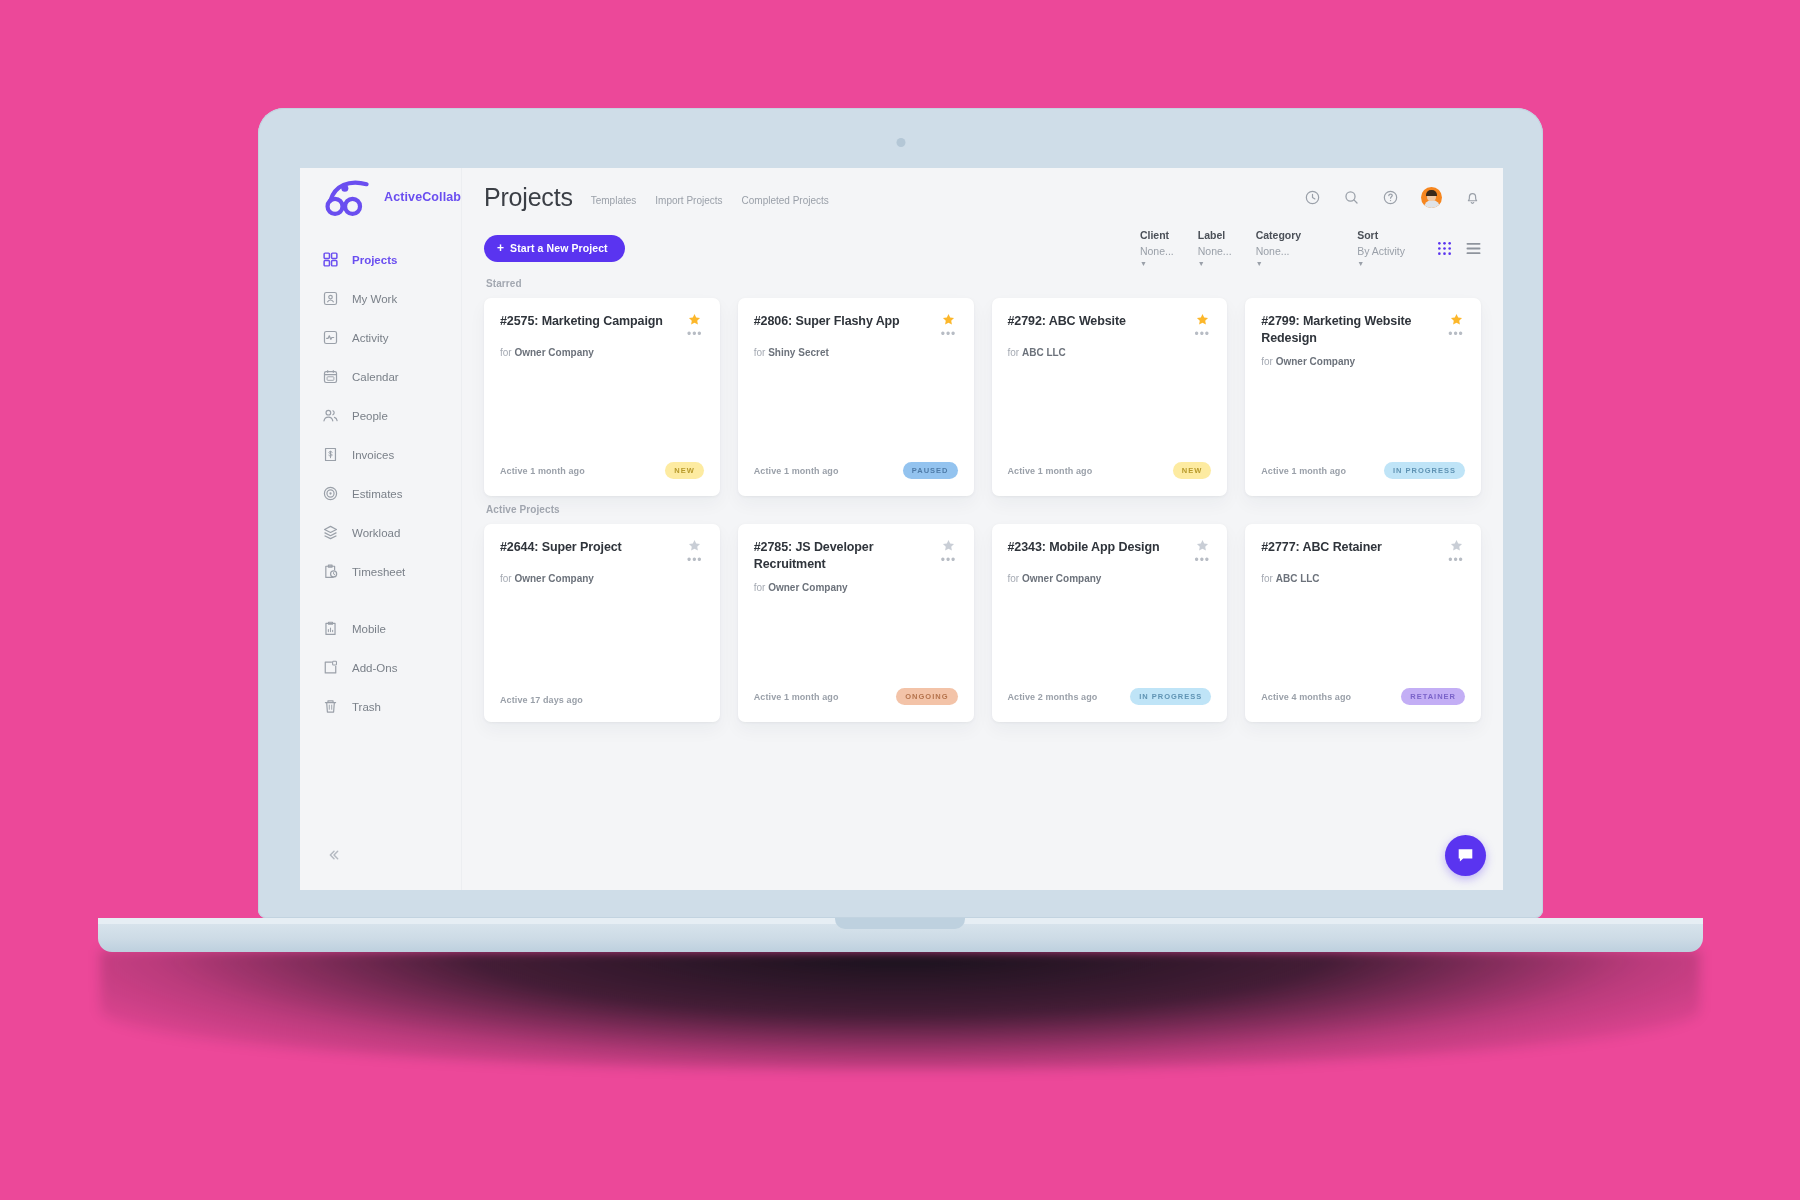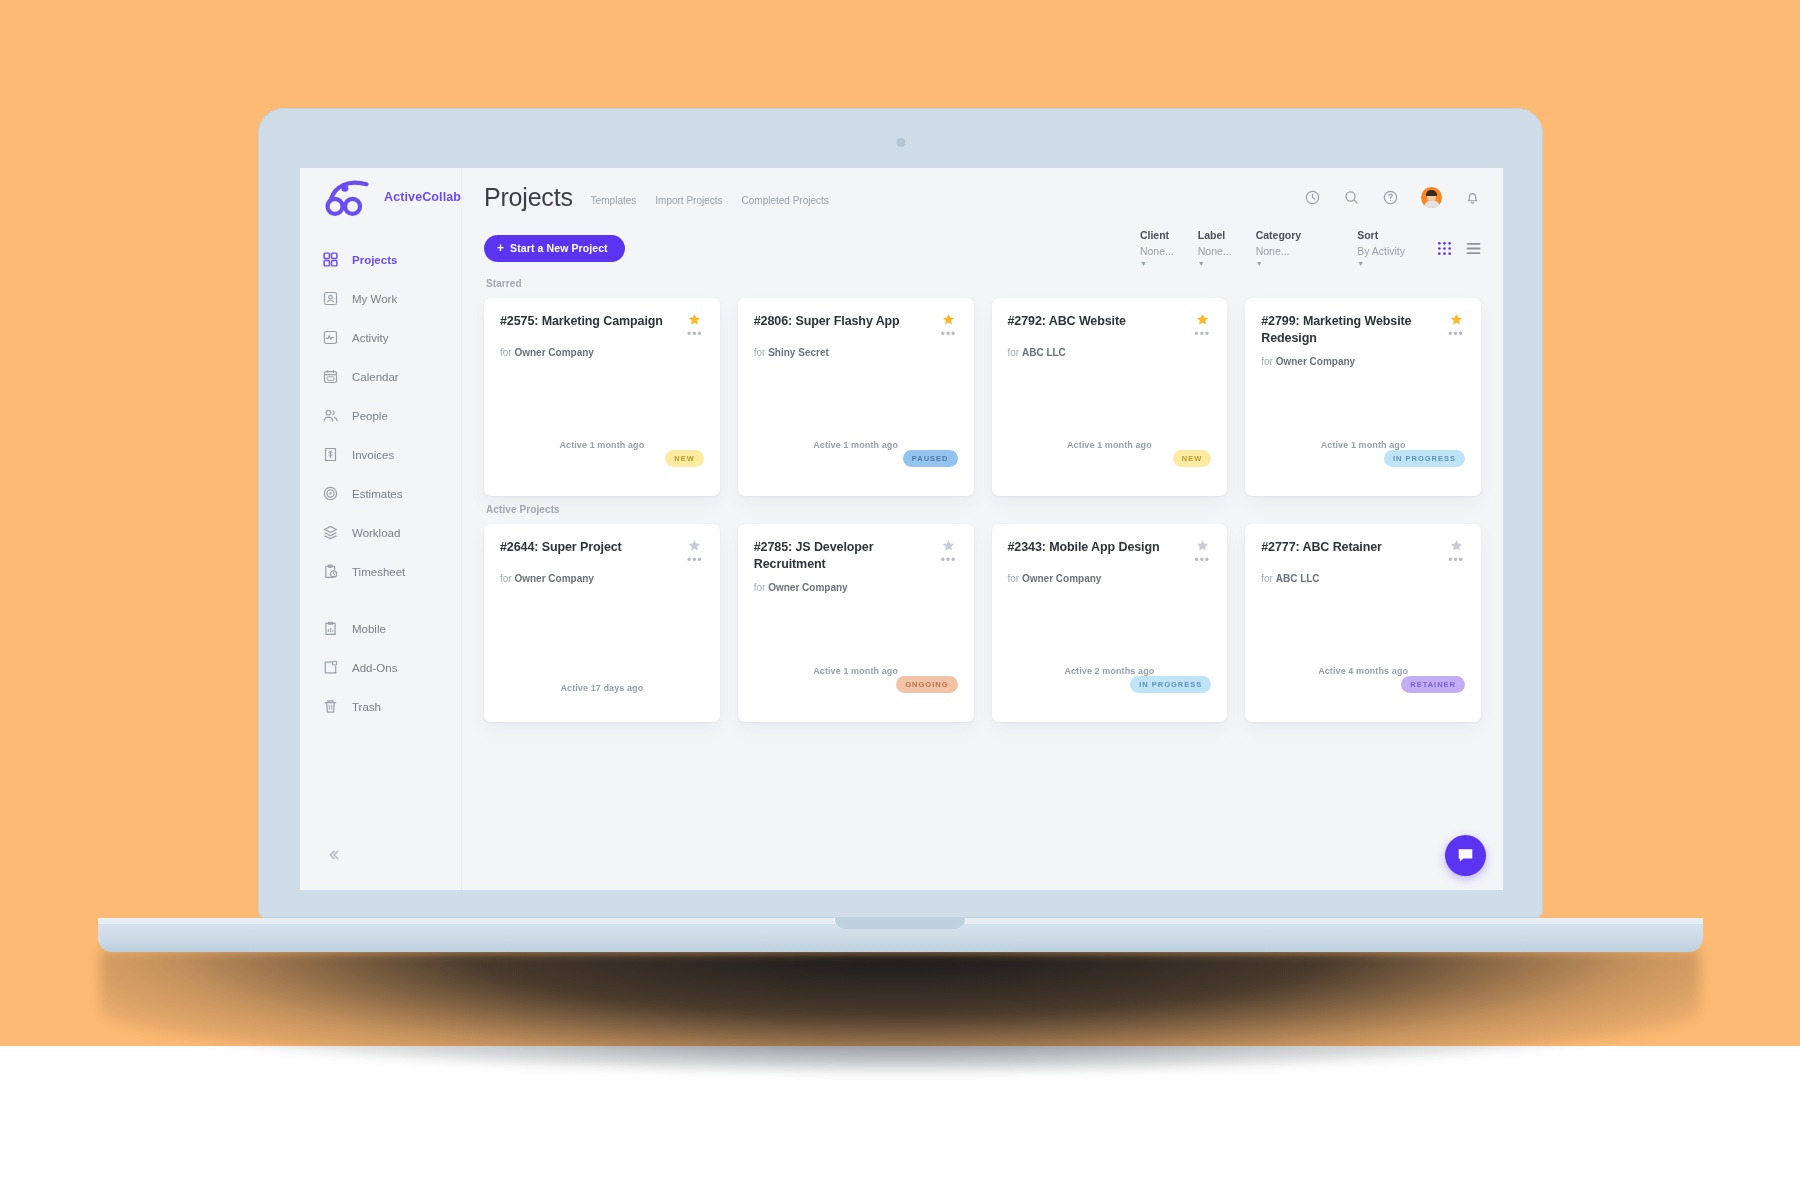--- a/index.html
+++ b/index.html
@@ -5,21 +5,21 @@
 <style>
   * { box-sizing: border-box; margin: 0; padding: 0; }
   html, body {
     width: 1800px; height: 1200px;
     background: #ffffff;
     font-family: "Liberation Sans", sans-serif;
     overflow: hidden;
   }
 
   
-  #scene { position: relative; width: 1800px; height: 1046px; background:#fdba74;text-decoration:underline; }
+  #scene { position: relative; width: 1800px; height: 1200px; background:#ec4899;text-decoration:underline; }
 
   #laptop-lid {
     position: absolute; left: 258px; top: 108px;
     width: 1285px; height: 810px;
     background: #cfdde8;
     border-radius: 26px 26px 8px 8px;
     box-shadow: inset 0 0 0 1px #c2d3e0;
   }
   #laptop-camera {
     position: absolute; left: 50%; top: 30px; transform: translateX(-50%);
@@ -153,21 +153,21 @@
     font-size: 10px; font-weight: 700; color: #a3a8b1;
     letter-spacing: .1px; margin: 8px 0 9px 2px;
   }
   .card-grid {
     display: grid; grid-template-columns: repeat(4, 1fr); gap: 18px;
   }
   .card {
     background: #ffffff; border-radius: 7px;
     height: 198px; position: relative;
     box-shadow: 0 1px 3px rgba(30,40,60,0.055), 0 8px 18px rgba(30,40,60,0.045);
-    padding: 15px 16px 16px 16px;
+    padding: 15px 16px 4px 16px;
     display: flex; flex-direction: column; cursor: pointer;
   }
   .card-top { display: flex; align-items: flex-start; }
   .card-title {
     font-size: 12.5px; font-weight: 700; color: #2f343b;
     line-height: 1.32; letter-spacing: -.1px;
     flex: 1; padding-right: 8px;
   }
   .card-right { width: 18px; flex: 0 0 18px; display: flex; flex-direction: column; align-items: center; gap: 5px; }
   .star { width: 13px; height: 13px; display:block; cursor: pointer; }
@@ -175,21 +175,20 @@
     font-size: 12px; letter-spacing: 1px; color: #b7bcc4; line-height: 6px;
     cursor: pointer; user-select: none;
   }
   .card-client {
     font-size: 10px; color: #a5aab3; margin-top: 10px;
   }
   .card-client b { color: #6c727b; font-weight: 700; }
   .card-footer {
     margin-top: auto; display: flex; align-items: center;
     padding-bottom: 13px;
-    flex-direction: column;
   }
   .card-active {
     font-size: 9px; font-weight: 700; color: #9aa0a9; letter-spacing: .1px;
   }
   .badge {
     margin-left: auto; font-size: 7.5px; font-weight: 700;
     letter-spacing: 1px; padding: 4px 9px; border-radius: 9px;
     white-space: nowrap;
   }
 

